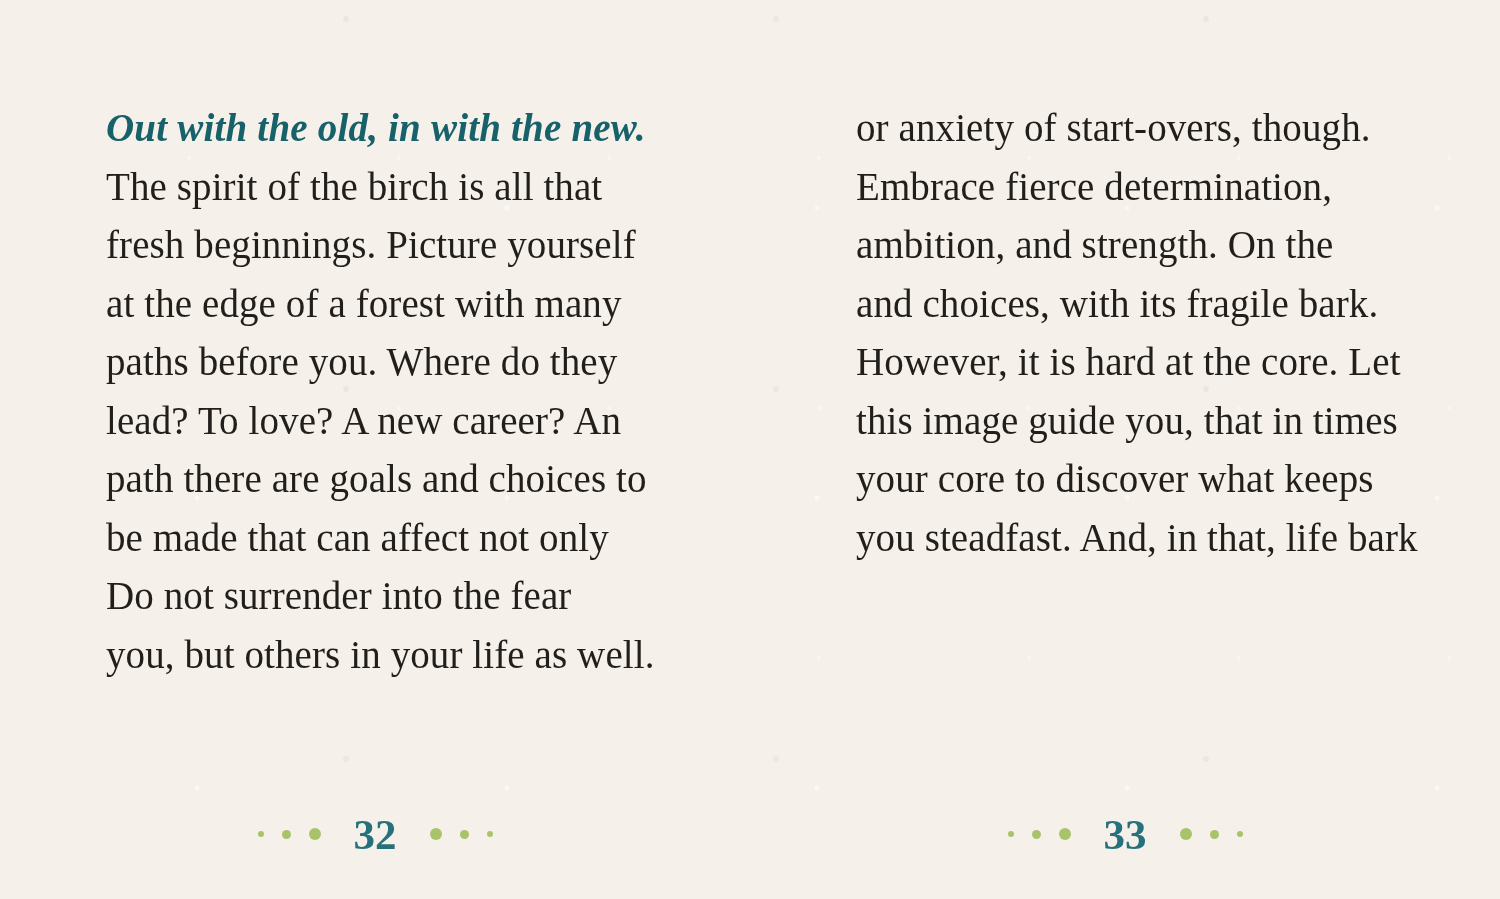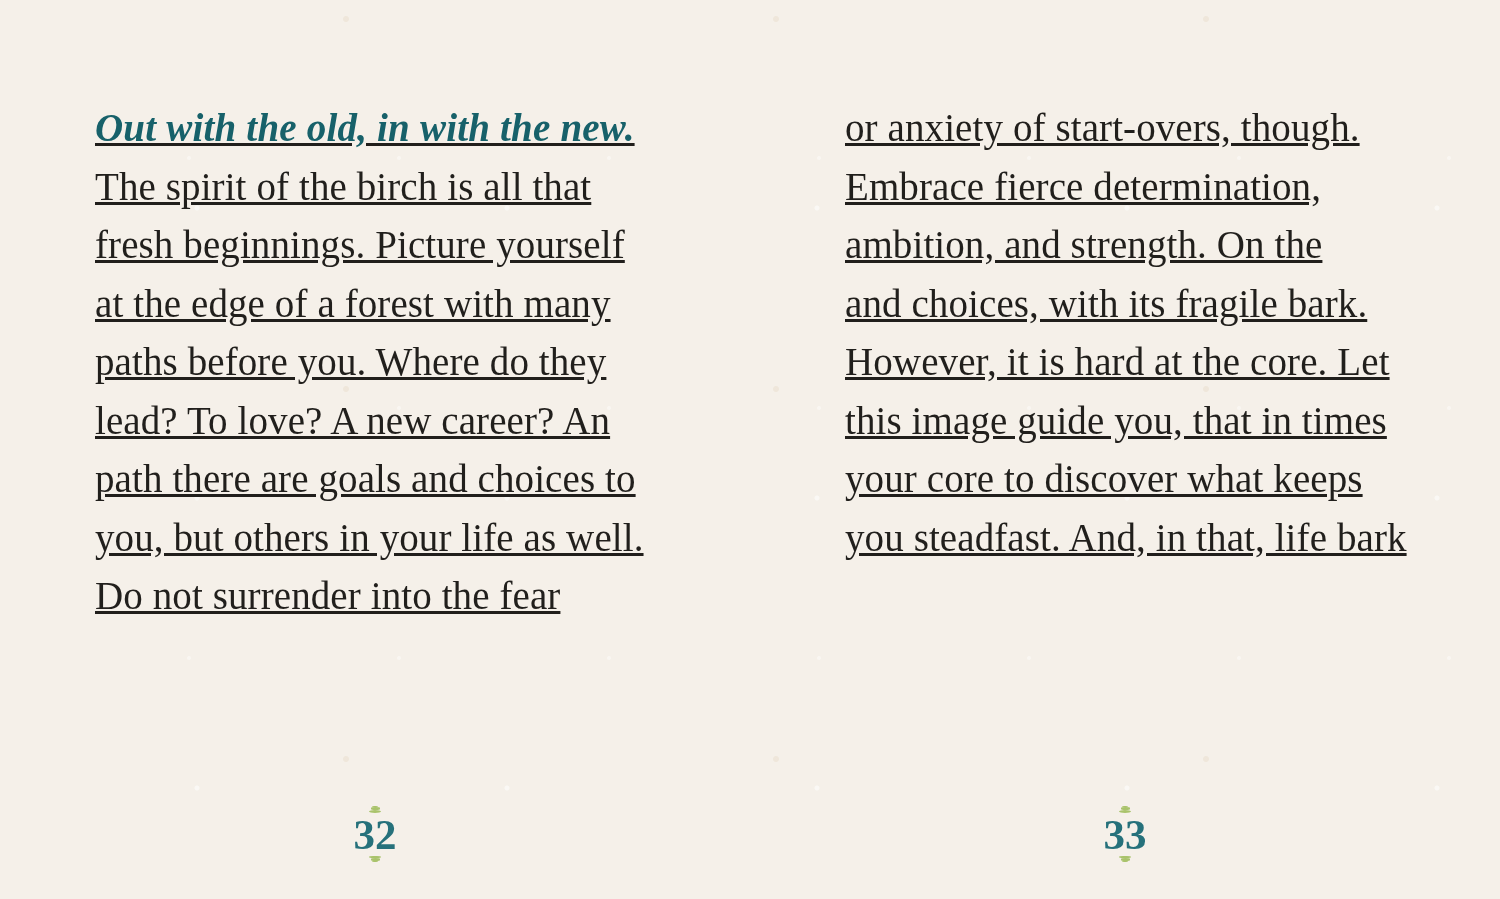--- a/index.html
+++ b/index.html
@@ -24,23 +24,22 @@
   }
   .page {
     position: relative;
     width: 750px;
     height: 899px;
     box-sizing: border-box;
   }
   .text-block {
     position: absolute;
     top: 99px;
-    left: 95px;
+    left: 106px;
     right: 55px;
-    text-decoration: underline;
   }
   .line {
     font-size: 39px;
     line-height: 58.5px;
     white-space: nowrap;
     letter-spacing: 0.1px;
   }
   .heading {
     font-weight: bold;
     font-style: italic;
@@ -49,21 +48,20 @@
   }
   .footer {
     position: absolute;
     left: 0;
     right: 0;
     top: 806px;
     height: 56px;
     display: flex;
     align-items: center;
     justify-content: center;
-    flex-direction: column;
   }
   .page-number {
     font-size: 43px;
     font-weight: bold;
     color: #26717b;
     margin: 0 24px;
     line-height: 1;
   }
   .dot {
     border-radius: 50%;
@@ -82,22 +80,23 @@
 
   <div class="page">
     <div class="text-block">
       <div class="line heading">Out with the old, in with the new.</div>
       <div class="line">The spirit of the birch is all that</div>
       <div class="line">fresh beginnings. Picture yourself</div>
       <div class="line">at the edge of a forest with many</div>
       <div class="line">paths before you. Where do they</div>
       <div class="line">lead? To love? A new career? An</div>
       <div class="line">path there are goals and choices to</div>
+      <div class="line">be made that can affect not only</div>
+      <div class="line">Do not surrender into the fear</div>
       <div class="line">you, but others in your life as well.</div>
-      <div class="line">Do not surrender into the fear</div>
     </div>
     <div class="footer">
       <span class="dot s"></span>
       <span class="dot m"></span>
       <span class="dot l"></span>
       <span class="page-number">32</span>
       <span class="dot l"></span>
       <span class="dot m"></span>
       <span class="dot s"></span>
     </div>

